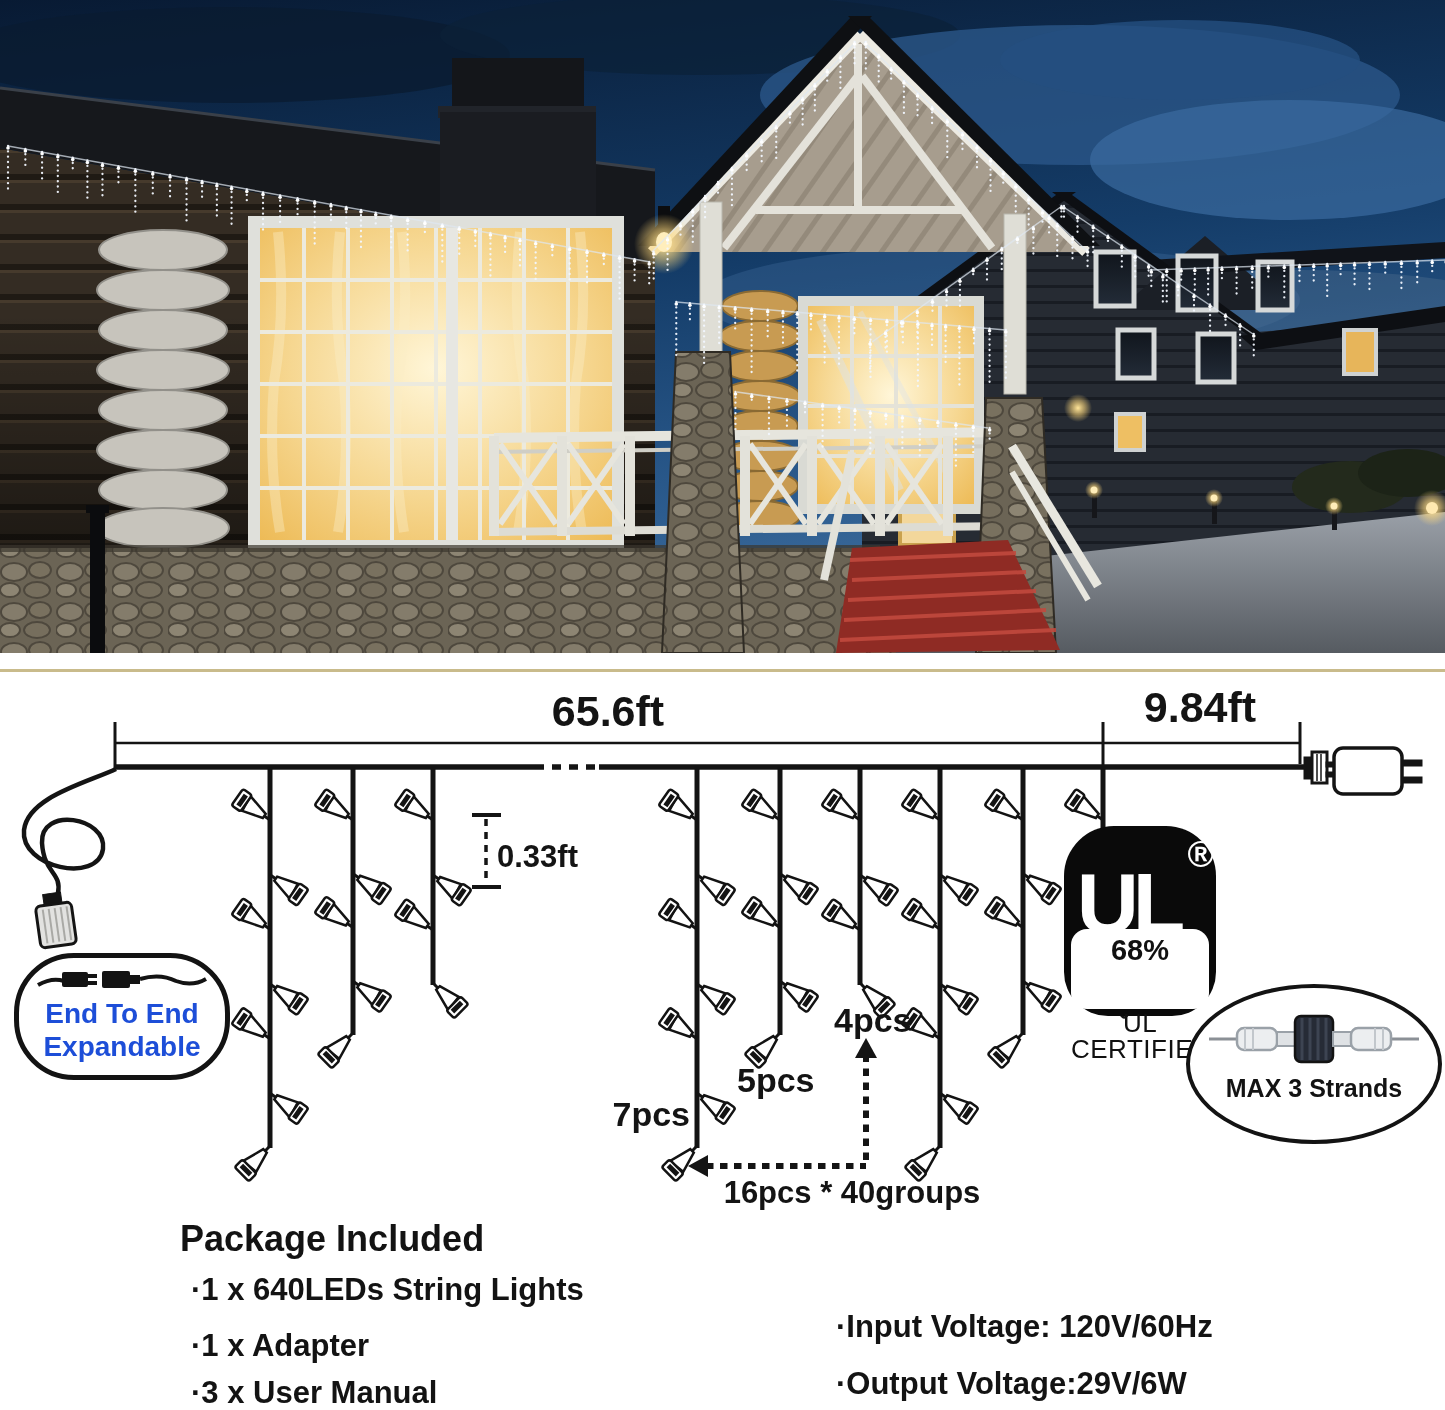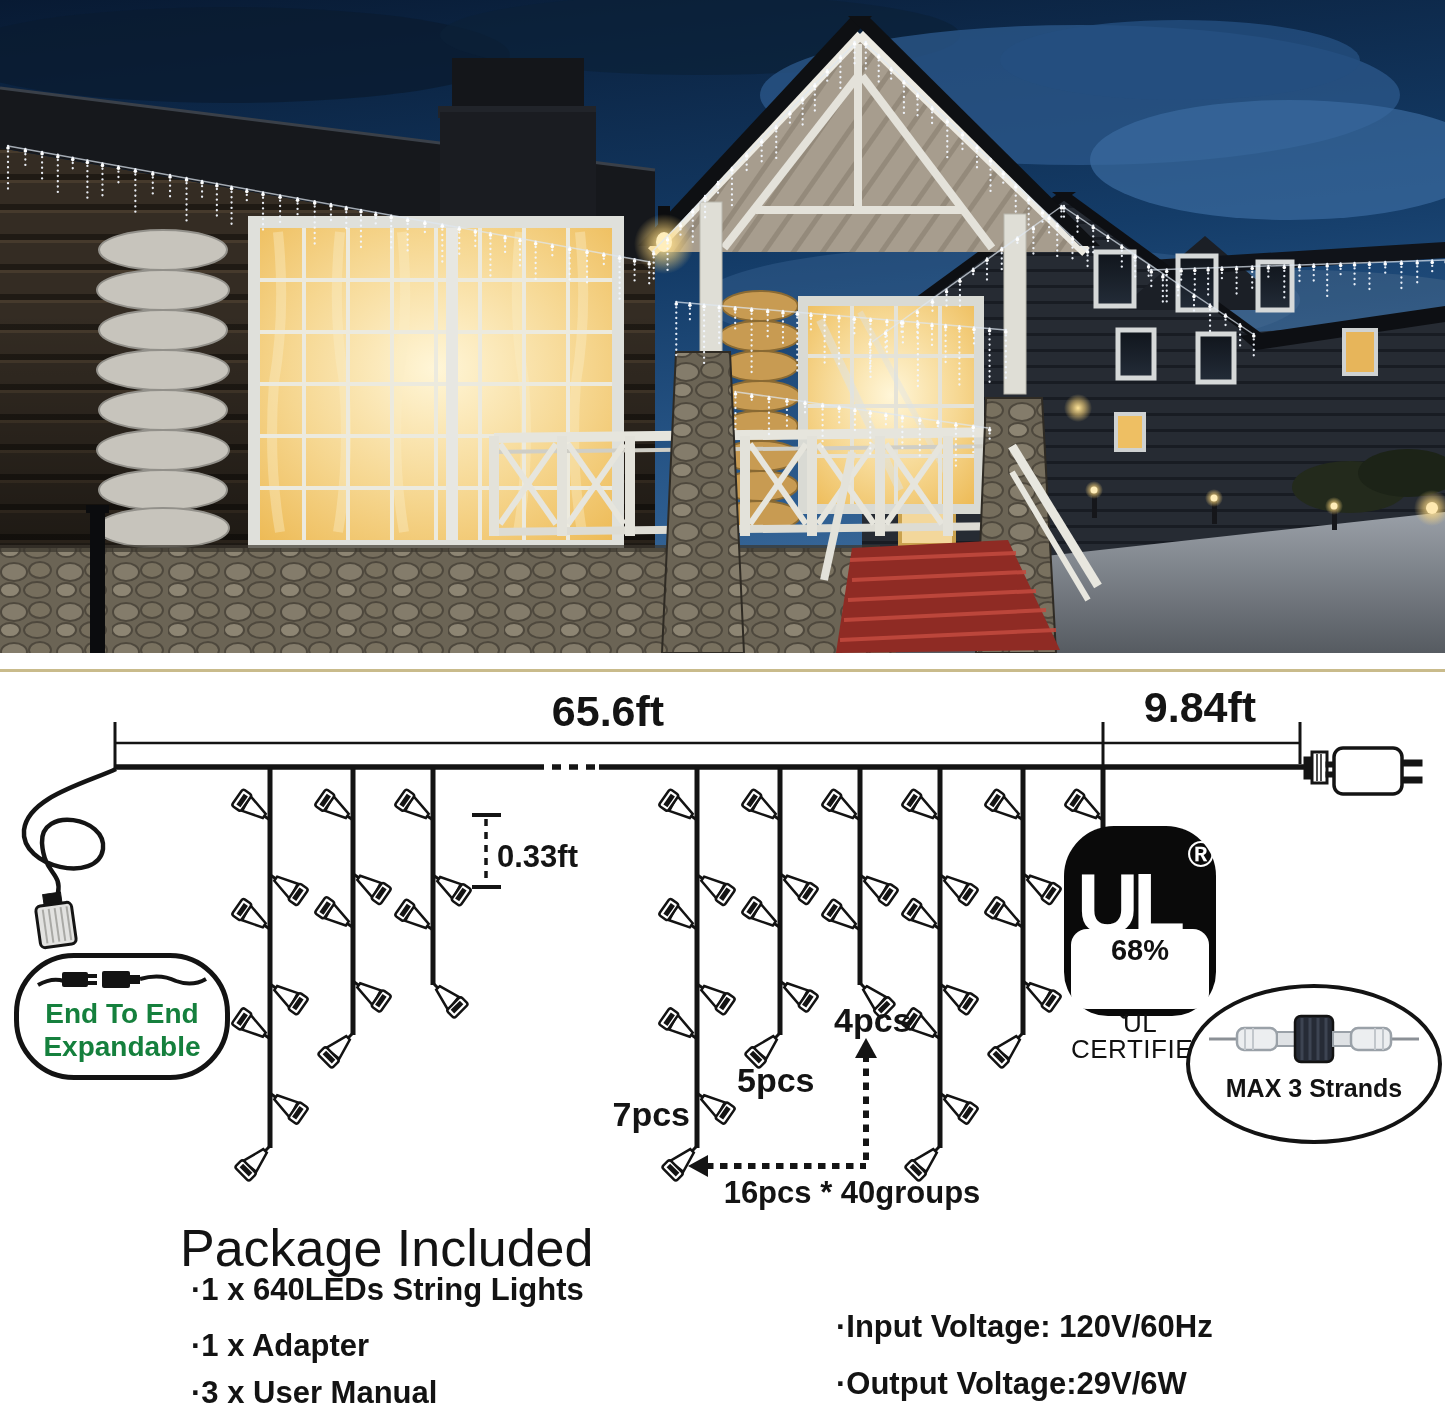--- a/index.html
+++ b/index.html
@@ -4,38 +4,38 @@
 <style>
   html,body{margin:0;padding:0;}
   body{width:1445px;height:1410px;position:relative;background:#fff;
        font-family:"Liberation Sans", sans-serif;overflow:hidden;color:#131313;}
   .abs{position:absolute;}
   svg text{font-family:"Liberation Sans", sans-serif;}
 
   
   #badge-e2e{left:14px;top:953px;width:206px;height:117px;border:5px solid #131313;
     border-radius:60px;background:#fff;text-align:center;}
-  .e2e-line{font-size:28px;font-weight:bold;line-height:33px;color:#15803d;letter-spacing:0px;}
+  .e2e-line{font-size:28px;font-weight:bold;line-height:33px;color:#1d4ed8;letter-spacing:0px;}
 
   #badge-ul{left:1064px;top:826px;width:152px;height:190px;background:#0a0a0a;
     border-radius:50px 50px 44px 44px;}
   .ul-word{position:absolute;top:-4px;left:0;width:128px;text-align:center;color:#fff;
     font-size:86px;font-weight:bold;letter-spacing:-6px;margin-top:32px;}
   .ul-reg{position:absolute;top:8px;right:2px;color:#fff;font-size:36px;font-weight:bold;}
   .ul-inner{position:absolute;left:7px;right:7px;top:103px;bottom:7px;background:#fff;
     border-radius:16px;text-align:center;color:#111;}
   .ul-pct{font-size:29px;font-weight:bold;margin-top:5px;line-height:32px;}
   .ul-cert{font-size:26px;font-weight:normal;line-height:26px;letter-spacing:0.5px;margin-top:44px;}
 
   #badge-conn{left:1186px;top:984px;width:248px;height:152px;border:4px solid #131313;
     border-radius:50%;background:#fff;text-align:center;overflow:hidden;}
   .conn-label{font-size:25px;font-weight:bold;color:#131313;margin-top:2px;}
 
   
-  .pkg-title{left:180px;top:1218px;font-size:52px;font-weight:normal;}
+  .pkg-title{left:180px;top:1218px;font-size:36px;font-weight:bold;}
   .pkg-item{left:155px;font-size:31px;font-weight:bold;margin-left:36px;}
   .spec-item{left:836px;font-size:31px;font-weight:bold;margin-top:37px;}
 
   #divider{left:0;top:669px;width:1445px;height:3px;background:#c9bb8b;}
 </style>
 </head>
 <body>
 
 <svg id="photo-svg" class="abs" style="left:0;top:0;" width="1445" height="653" viewBox="0 0 1445 653">
   <defs>

